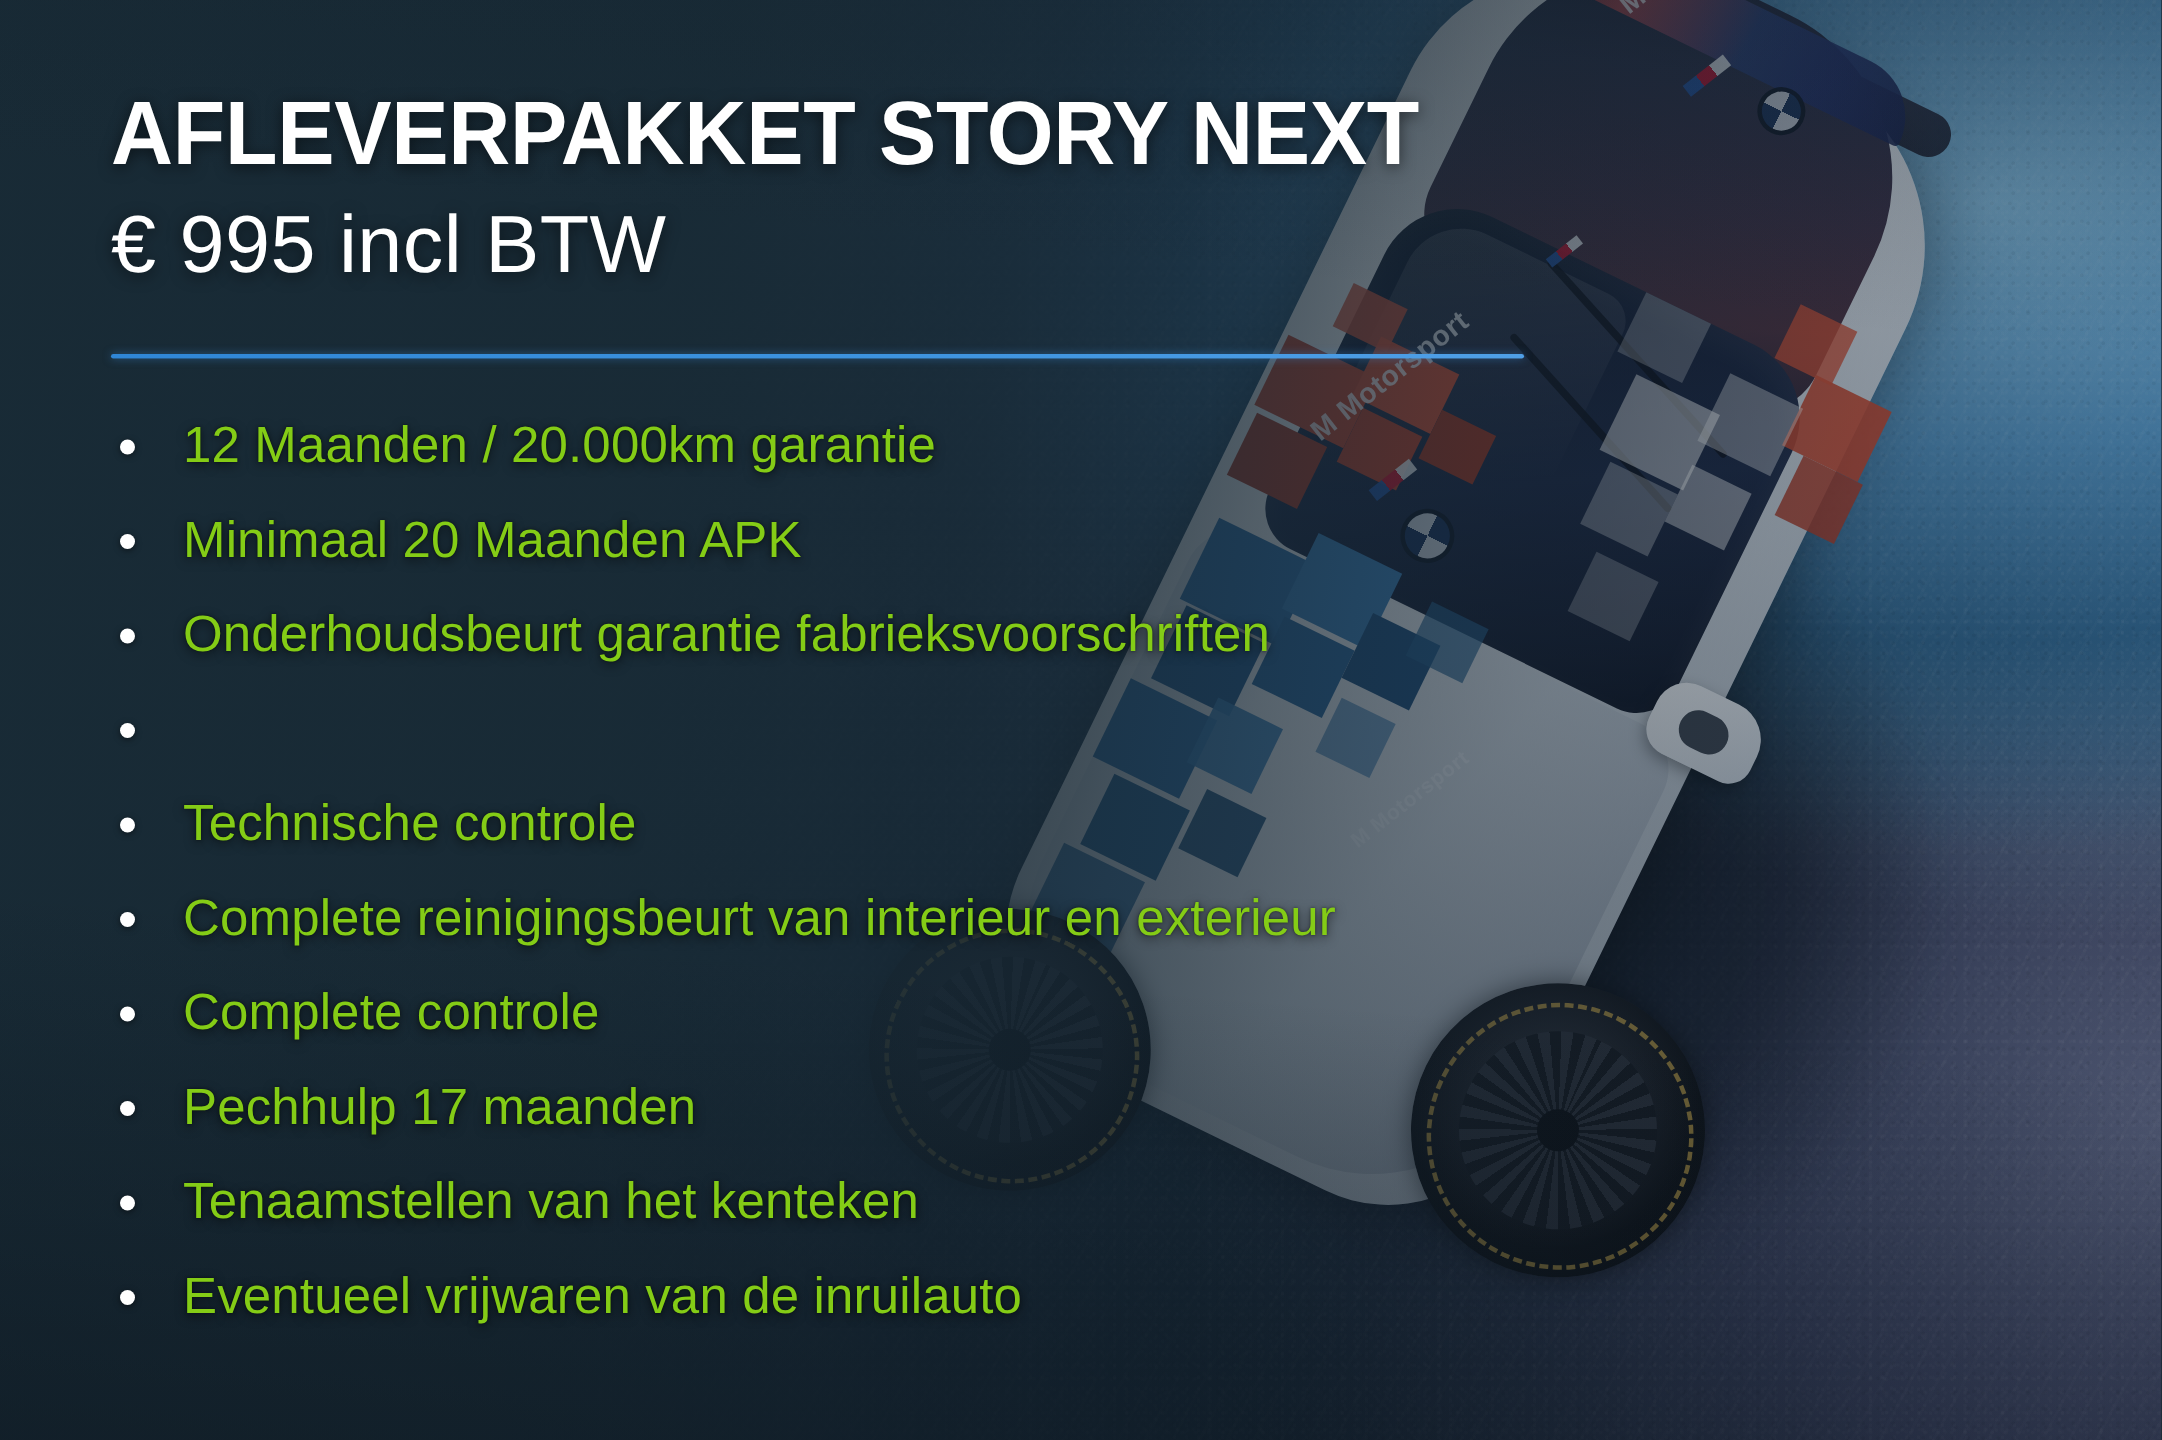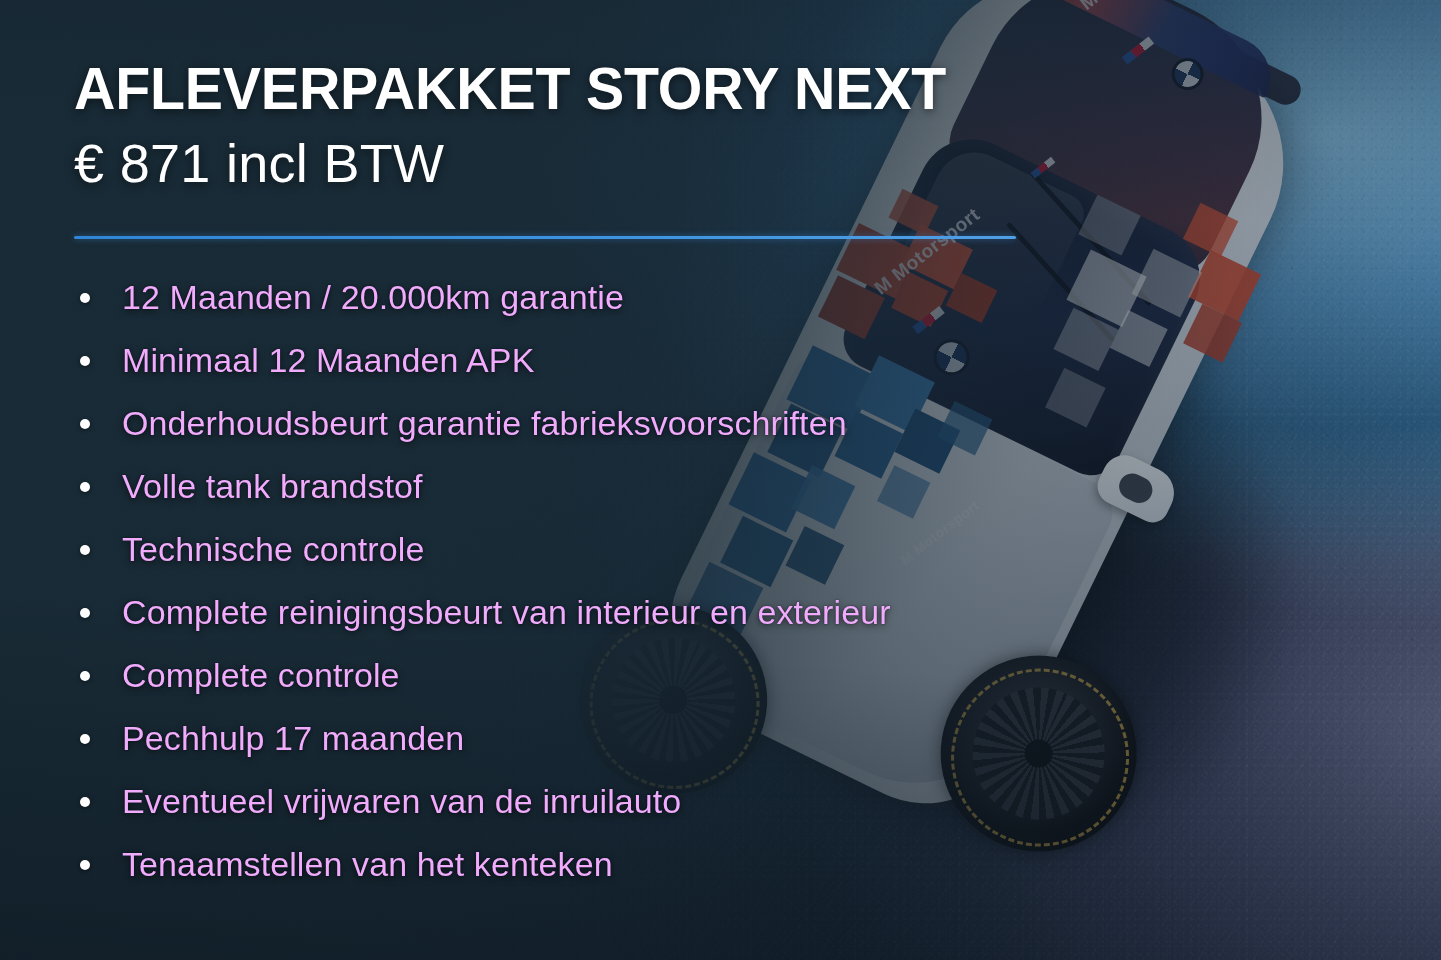--- a/index.html
+++ b/index.html
@@ -258,21 +258,21 @@
   .item{
     position:relative;display:flex;align-items:center;
     height:63px;padding-left:48px;
   }
   .dot{
     position:absolute;left:6px;top:50%;margin-top:-5px;
     width:10px;height:10px;border-radius:50%;background:#ffffff;
     box-shadow:0 1px 4px rgba(0,0,0,.5);
   }
   .item-text{
-    font-size:34px;font-weight:400;color:#f0abfc;
+    font-size:34px;font-weight:400;color:#84cc16;
     letter-spacing:.1px;white-space:nowrap;
     text-shadow:0 2px 7px rgba(0,0,0,.62), 0 0 2px rgba(0,0,0,.5);
   }
 </style>
 </head>
 <body>
 
 <div class="banner">
 
   <div class="photo">
@@ -347,60 +347,59 @@
       <div class="decal dc-2">M Motorsport</div>
       <div class="decal dc-3">M Motorsport</div>
     </div>
 
     <div class="shade"></div>
     <div class="shade-v"></div>
   </div>
 
   <div class="content">
     <div class="title">AFLEVERPAKKET STORY NEXT</div>
-    <div class="price">€ 871 incl BTW</div>
+    <div class="price">€ 995 incl BTW</div>
     <div class="divider"></div>
 
     <ul class="list" id="feature-list">
         <li class="item">
           <span class="dot"></span>
           <span class="item-text">12 Maanden / 20.000km garantie</span>
         </li>
         <li class="item">
           <span class="dot"></span>
-          <span class="item-text">Minimaal 12 Maanden APK</span>
+          <span class="item-text">Minimaal 20 Maanden APK</span>
         </li>
         <li class="item">
           <span class="dot"></span>
           <span class="item-text">Onderhoudsbeurt garantie fabrieksvoorschriften</span>
         </li>
         <li class="item">
           <span class="dot"></span>
-          <span class="item-text">Volle tank brandstof</span>
         </li>
         <li class="item">
           <span class="dot"></span>
           <span class="item-text">Technische controle</span>
         </li>
         <li class="item">
           <span class="dot"></span>
           <span class="item-text">Complete reinigingsbeurt van interieur en exterieur</span>
         </li>
         <li class="item">
           <span class="dot"></span>
           <span class="item-text">Complete controle</span>
         </li>
         <li class="item">
           <span class="dot"></span>
           <span class="item-text">Pechhulp 17 maanden</span>
         </li>
         <li class="item">
           <span class="dot"></span>
+          <span class="item-text">Tenaamstellen van het kenteken</span>
+        </li>
+        <li class="item">
+          <span class="dot"></span>
           <span class="item-text">Eventueel vrijwaren van de inruilauto</span>
-        </li>
-        <li class="item">
-          <span class="dot"></span>
-          <span class="item-text">Tenaamstellen van het kenteken</span>
         </li>
       </ul>
   </div>
 
 </div>
 
 </body></html>

